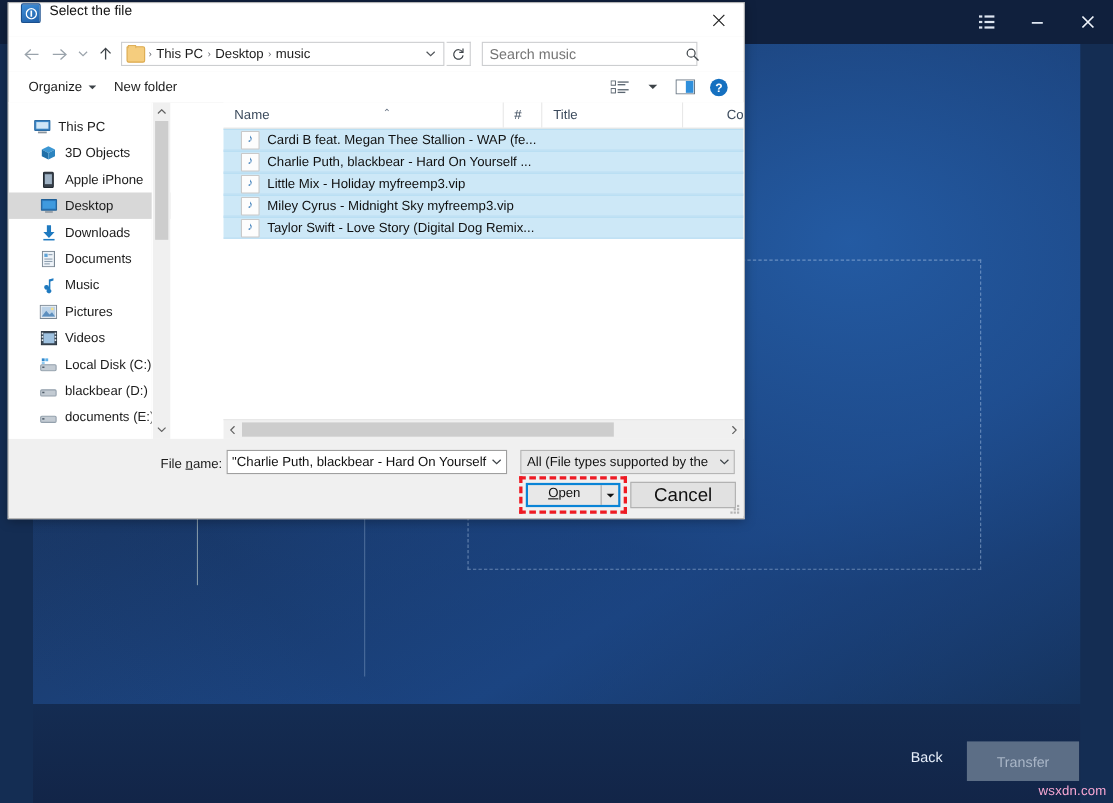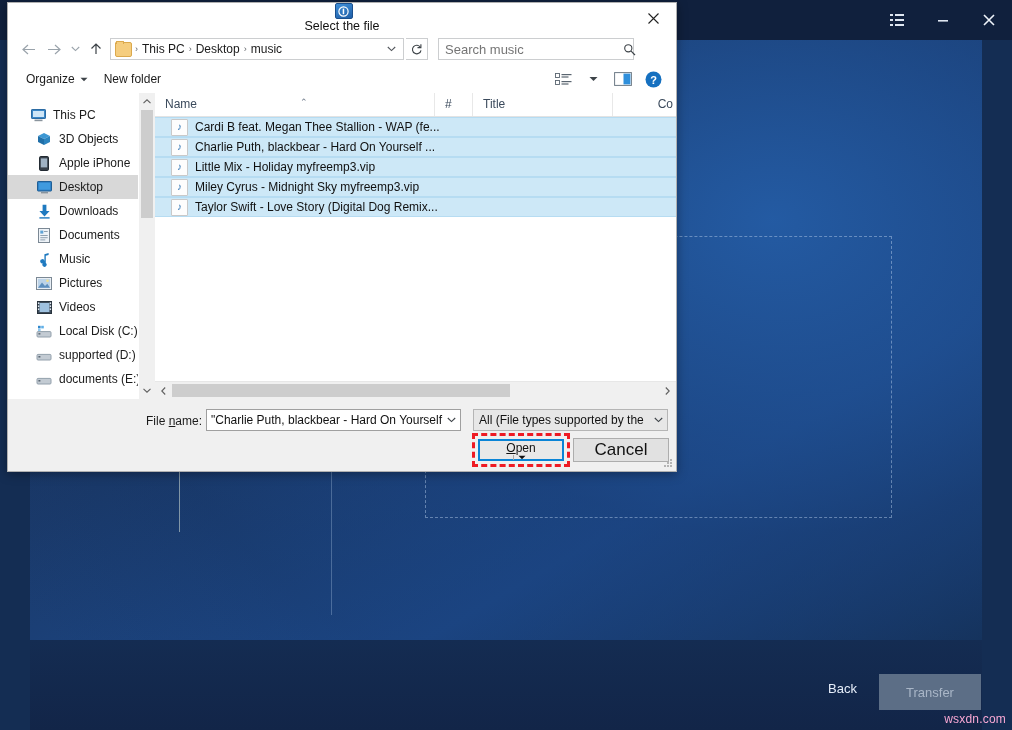--- a/index.html
+++ b/index.html
@@ -118,23 +118,21 @@
     background: #f0f0f0;
     border: 1px solid #b0b0b0;
     box-shadow: 0 2px 10px rgba(0,0,0,0.35);
     font-size: 12px;
     color: #1b1b1b;
   }
   #dlg-titlebar {
     height: 30px;
     background: #ffffff;
     display: flex;
-    align-items: center;
     position: relative;
-    flex-direction: column;
   }
   #dlg-icon {
     width: 16px; height: 16px;
     margin-left: 11px; margin-right: 8px;
     border-radius: 2px;
     background: linear-gradient(160deg,#3f8fd8,#1f5fa8);
     display: flex; align-items: center; justify-content: center;
     color: #fff; font-size: 9px; font-weight: bold;
     border: 1px solid #1a4f8d;
   }
@@ -323,20 +321,21 @@
     width: 12px; height: 108px;
     background: #cdcdcd;
   }
 
   
   #filelist {
     flex: 1;
     position: relative;
     background: #fff;
     overflow: hidden;
+    margin-left: 48px;
   }
   #col-headers {
     display: flex;
     height: 23px;
     border-bottom: 1px solid #e3e3e3;
     align-items: center;
     position: relative;
   }
   .col-h {
     font-size: 12px;
@@ -472,22 +471,21 @@
     border: 3px dashed #ee1b24;
     box-sizing: border-box;
     padding: 3px;
   }
   #open-btn {
     width: 100%; height: 100%;
     background: #e8e8e8;
     border: 2px solid #0a84d6;
     box-sizing: border-box;
     display: flex;
-    align-items: center;
-    flex-direction: column;
+    align-items: flex-start;
   }
   #open-label {
     flex: 1;
     text-align: center;
     font-size: 12px;
     color: #111;
   }
   #open-label u { text-decoration: underline; }
   #open-split {
     width: 15px;
@@ -789,21 +787,21 @@
         </span>
         <span>Local Disk (C:)</span>
       </div>
       <div class="side-item indent">
         <span class="side-ico">
           <svg width="16" height="13" viewBox="0 0 16 13">
               <rect x="1" y="5.4" width="14" height="5.6" rx="1" fill="#c3cbd3" stroke="#93a0ac"></rect>
               <rect x="2.4" y="7.1" width="2" height="1.4" fill="#4f5c69"></rect>
             </svg>
         </span>
-        <span>supported (D:)</span>
+        <span>blackbear (D:)</span>
       </div>
       <div class="side-item indent">
         <span class="side-ico">
           <svg width="16" height="13" viewBox="0 0 16 13">
               <rect x="1" y="5.4" width="14" height="5.6" rx="1" fill="#c3cbd3" stroke="#93a0ac"></rect>
               <rect x="2.4" y="7.1" width="2" height="1.4" fill="#4f5c69"></rect>
             </svg>
         </span>
         <span>documents (E:)</span>
       </div>

